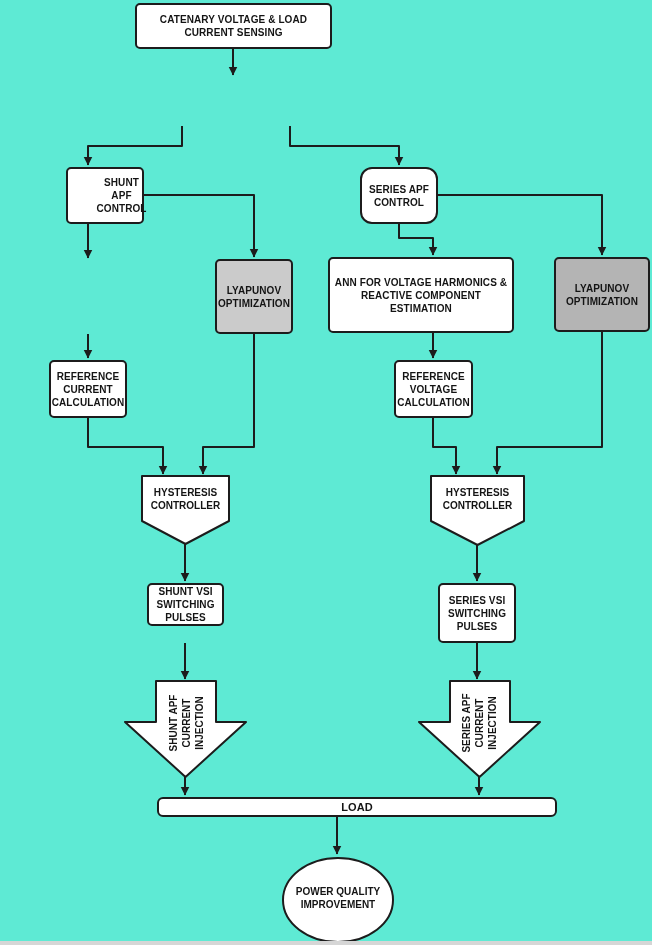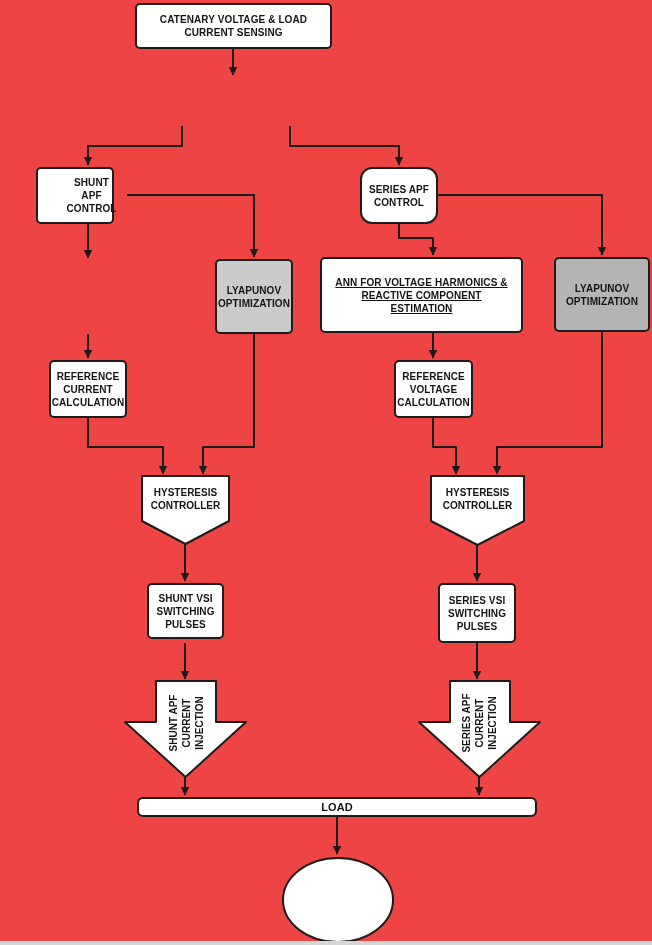--- a/index.html
+++ b/index.html
@@ -1,38 +1,38 @@
 <!DOCTYPE html>
 <html><head>
 <meta charset="utf-8">
 <style>
   html,body{margin:0;padding:0;background:#fff;}
   .canvas{
-    position:relative;width:652px;height:945px;background:#ef4444;overflow:hidden;
+    position:relative;width:652px;height:945px;background:#5eead4;overflow:hidden;
     font-family:"Liberation Sans",sans-serif;
   }
   svg.wires{position:absolute;left:0;top:0;width:652px;height:945px;}
   .conn{fill:none;stroke:#1c1c1c;stroke-width:2;stroke-linejoin:round;}
   .shape{fill:#ffffff;stroke:#1c1c1c;stroke-width:2;stroke-linejoin:round;}
   .node{
     position:absolute;box-sizing:border-box;
     background:#ffffff;border:2px solid #1c1c1c;border-radius:5px;
     display:flex;align-items:center;justify-content:center;text-align:center;
     font-size:10px;font-weight:bold;line-height:13px;color:#141414;
     white-space:pre-line;letter-spacing:.1px;padding:2px;
   }
   .gray-light{background:#cbcbcb;}
   .gray-mid{background:#b4b4b4;}
   .overlay{
     position:absolute;box-sizing:border-box;background:transparent;border:none;
     display:flex;align-items:center;justify-content:center;text-align:center;
     font-size:10px;font-weight:bold;line-height:13px;color:#141414;white-space:pre-line;
   }
   .rot{transform:rotate(-90deg);transform-origin:center center;}
-  .load-bar{font-size:11px;border-radius:6px;}
+  .load-bar{font-size:11px;border-radius:6px;margin-left:20px;}
   .edge-strip{position:absolute;left:0;bottom:0;width:652px;height:4px;background:#d6d6d6;}
 </style>
 </head>
 <body>
 
 <div class="canvas">
 
   <svg class="wires" viewBox="0 0 652 945" xmlns="http://www.w3.org/2000/svg">
     <defs>
       <marker id="arr" markerUnits="userSpaceOnUse" markerWidth="12" markerHeight="12" refX="8.5" refY="5" orient="auto">
@@ -65,46 +65,46 @@
     <path class="shape" d="M431 476 L524 476 L524 521 L477.5 545 L431 521 Z"></path>
     <path class="shape" d="M156 681 L216 681 L216 722 L246 722 L185.5 777 L125 722 L156 722 Z"></path>
     <path class="shape" d="M450 681 L510 681 L510 722 L540 722 L479.5 777 L419 722 L450 722 Z"></path>
     <ellipse class="shape" cx="338" cy="900" rx="55" ry="42"></ellipse>
   </svg>
 
   <div class="node" style="left:135px;top:3px;width:197px;height:46px;">CATENARY VOLTAGE &amp; LOAD
 CURRENT SENSING</div>
 
 
-  <div class="node" style="left:36px;top:167px;width:78px;height:57px;padding-left:35px;">SHUNT APF
+  <div class="node" style="left:66px;top:167px;width:78px;height:57px;padding-left:35px;">SHUNT APF
 CONTROL</div>
 
   <div class="node" style="left:360px;top:167px;width:78px;height:57px;border-radius:12px;">SERIES APF
 CONTROL</div>
 
 
   <div class="node gray-light" style="left:215px;top:259px;width:78px;height:75px;">LYAPUNOV
 OPTIMIZATION</div>
 
-  <div class="node" style="left:320px;top:257px;width:203px;height:76px;text-decoration:underline;">ANN FOR VOLTAGE  HARMONICS &amp;
+  <div class="node" style="left:328px;top:257px;width:186px;height:76px;">ANN FOR VOLTAGE  HARMONICS &amp;
 REACTIVE COMPONENT
 ESTIMATION</div>
 
   <div class="node gray-mid" style="left:554px;top:257px;width:96px;height:75px;">LYAPUNOV
 OPTIMIZATION</div>
 
   <div class="node" style="left:49px;top:360px;width:78px;height:58px;">REFERENCE
 CURRENT
 CALCULATION</div>
 
   <div class="node" style="left:394px;top:360px;width:79px;height:58px;">REFERENCE
 VOLTAGE
 CALCULATION</div>
 
-  <div class="node" style="left:147px;top:583px;width:77px;height:56px;">SHUNT VSI
+  <div class="node" style="left:147px;top:583px;width:77px;height:43px;">SHUNT VSI
 SWITCHING
 PULSES</div>
 
   <div class="node" style="left:438px;top:583px;width:78px;height:60px;">SERIES VSI
 SWITCHING
 PULSES</div>
 
   <div class="node load-bar" style="left:137px;top:797px;width:400px;height:20px;">LOAD</div>
 
   <div class="overlay" style="left:142px;top:479px;width:87px;height:40px;">HYSTERESIS
@@ -114,15 +114,17 @@
 CONTROLLER</div>
 
   <div class="overlay rot" style="left:126px;top:700px;width:120px;height:46px;">SHUNT APF
 CURRENT
 INJECTION</div>
 
   <div class="overlay rot" style="left:419px;top:700px;width:120px;height:46px;">SERIES APF
 CURRENT
 INJECTION</div>
 
+  <div class="overlay" style="left:281px;top:883px;width:114px;height:30px;">POWER QUALITY
+IMPROVEMENT</div>
 
   <div class="edge-strip"></div>
 </div>
 
 </body></html>

